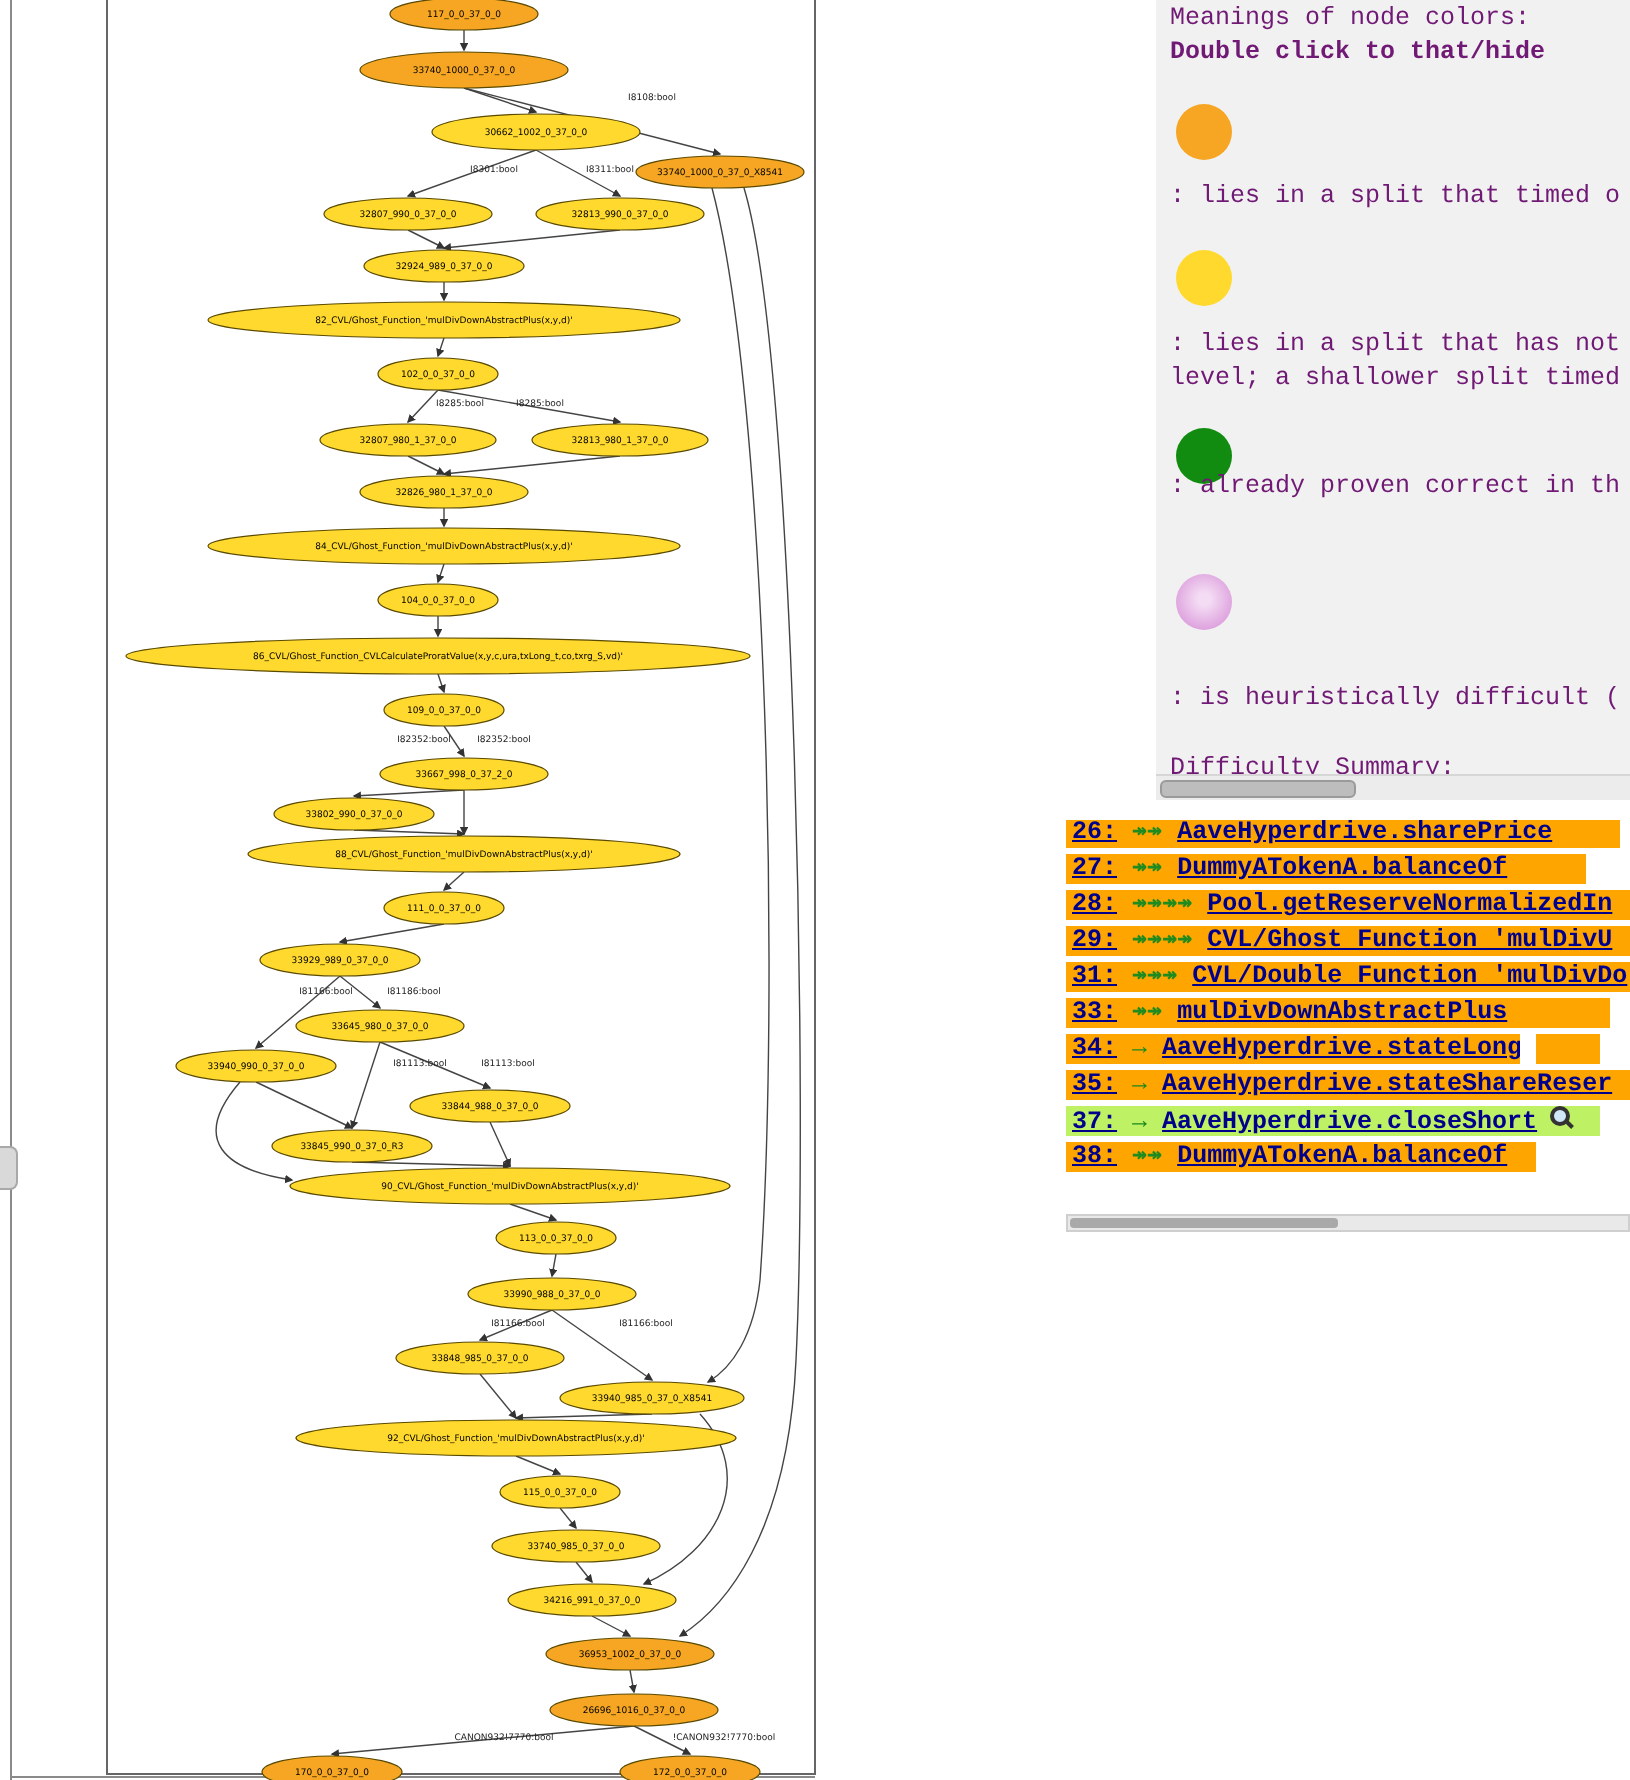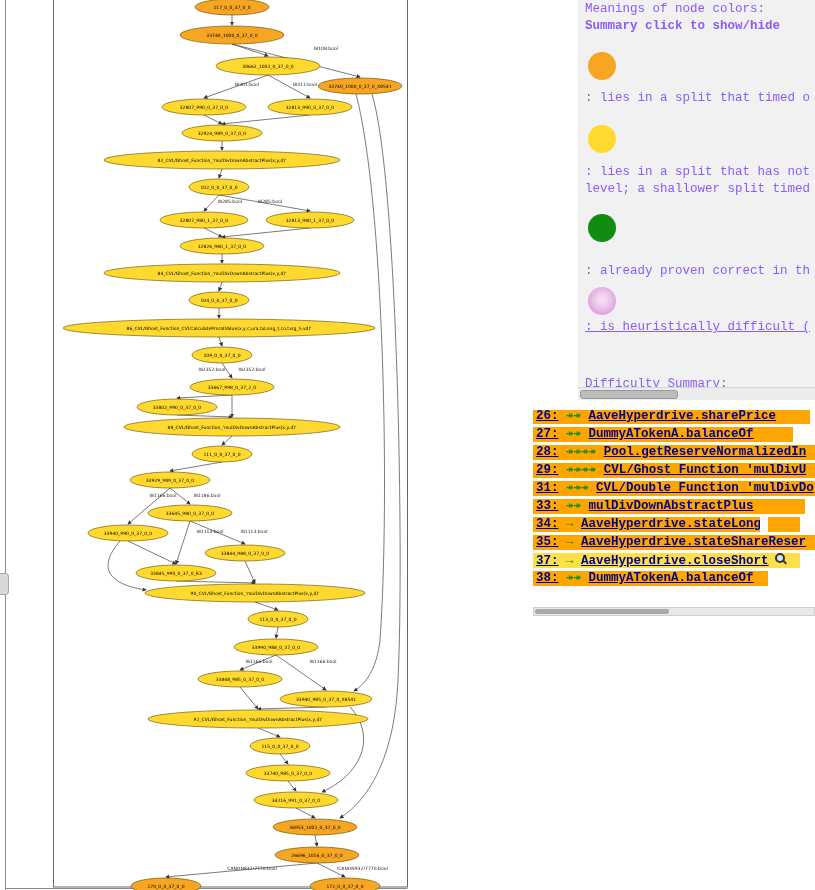--- a/index.html
+++ b/index.html
@@ -8,27 +8,27 @@
 
   
   #graph-svg{position:absolute;left:0;top:0;}
 
   
   .splitter{position:absolute;left:0;top:573px;width:8px;height:20px;background:#d9d9d9;
             border:1px solid #a9a9a9;border-left:none;border-radius:0 4px 4px 0;}
 
   
   .legend{position:absolute;left:578px;top:0;width:237px;height:400px;background:#f1f1f1;
-          font-size:12.5px;color:#8b5cf6;overflow:hidden;white-space:pre;}
+          font-size:12.5px;color:#701a75;overflow:hidden;white-space:pre;}
   .legend .lt{position:absolute;left:7px;}
   .lg-title{top:2px;}
   .lg-sub{top:19px;font-weight:bold;}
   .lg-circle{position:absolute;left:10px;width:28px;height:28px;border-radius:50%;}
   .c1{top:52px;} .c2{top:125px;} .c3{top:214px;} .c4{top:287px;}
-  .t1{top:91px;} .t2{top:164px;white-space:pre-line;line-height:17px;} .t3{top:264px;} .t4{top:320px;text-decoration:underline;}
+  .t1{top:91px;} .t2{top:164px;white-space:pre-line;line-height:17px;} .t3{top:236px;} .t4{top:342px;}
   .lg-foot{top:377px;}
   .legend-scroll-track{position:absolute;left:0;bottom:0;height:12px;width:100%;background:#ececec;
                        border-top:1px solid #d6d6d6;}
   .legend-scroll-thumb{position:absolute;left:2px;top:2px;width:96px;height:7px;background:#bdbdbd;
                        border:1px solid #9a9a9a;border-radius:3px;}
 
   
   .call-list{position:absolute;left:533px;top:410px;width:282px;height:208px;overflow:hidden;
              font-size:12.5px;font-weight:bold;}
   #call-list-rows{margin-top:-3px;}
@@ -281,21 +281,21 @@
         <text x="323" y="663" text-anchor="middle" font-size="4.5" fill="#222">I81166:bool</text>
         <text x="252" y="870" text-anchor="middle" font-size="4.5" fill="#222">CANON932!7770:bool</text>
         <text x="362" y="870" text-anchor="middle" font-size="4.5" fill="#222">!CANON932!7770:bool</text>
       </g>
   </svg>
 
   <div class="splitter"></div>
 
   <div class="legend">
     <div class="lt lg-title">Meanings of node colors:</div>
-    <div class="lt lg-sub">Summary click to show/hide</div>
+    <div class="lt lg-sub">Double click to that/hide</div>
 
     <div class="lg-circle c1" style="background: rgb(246, 166, 35);"></div>
     <div class="lt t1">: lies in a split that timed o</div>
 
     <div class="lg-circle c2" style="background: rgb(255, 217, 46);"></div>
     <div class="lt t2">: lies in a split that has not
 level; a shallower split timed</div>
 
     <div class="lg-circle c3" style="background: rgb(17, 140, 17);"></div>
     <div class="lt t3">: already proven correct in th</div>
@@ -313,21 +313,21 @@
   <div class="call-list">
     <div id="call-list-rows">
         <div class="cl-row"><span class="cl-bar" style="width: 277px; background: rgb(255, 165, 0);"><span class="cl-num">26:</span><span class="cl-arrows"> ↠↠ </span><span class="cl-label">AaveHyperdrive.sharePrice</span></span></div>
         <div class="cl-row"><span class="cl-bar" style="width: 260px; background: rgb(255, 165, 0);"><span class="cl-num">27:</span><span class="cl-arrows"> ↠↠ </span><span class="cl-label">DummyATokenA.balanceOf</span></span></div>
         <div class="cl-row"><span class="cl-bar" style="width: 286px; background: rgb(255, 165, 0);"><span class="cl-num">28:</span><span class="cl-arrows"> ↠↠↠↠ </span><span class="cl-label">Pool.getReserveNormalizedIn</span></span></div>
         <div class="cl-row"><span class="cl-bar" style="width: 286px; background: rgb(255, 165, 0);"><span class="cl-num">29:</span><span class="cl-arrows"> ↠↠↠↠ </span><span class="cl-label">CVL/Ghost Function 'mulDivU</span></span></div>
         <div class="cl-row"><span class="cl-bar" style="width: 286px; background: rgb(255, 165, 0);"><span class="cl-num">31:</span><span class="cl-arrows"> ↠↠↠ </span><span class="cl-label">CVL/Double Function 'mulDivDo</span></span></div>
         <div class="cl-row"><span class="cl-bar" style="width: 272px; background: rgb(255, 165, 0);"><span class="cl-num">33:</span><span class="cl-arrows"> ↠↠ </span><span class="cl-label">mulDivDownAbstractPlus</span></span></div>
         <div class="cl-row"><span class="cl-bar" style="width: 227px; background: rgb(255, 165, 0);"><span class="cl-num">34:</span><span class="cl-arrows"> → </span><span class="cl-label">AaveHyperdrive.stateLongs</span></span><span class="cl-extra" style="width: 32px; background: rgb(255, 165, 0);"></span></div>
         <div class="cl-row"><span class="cl-bar" style="width: 286px; background: rgb(255, 165, 0);"><span class="cl-num">35:</span><span class="cl-arrows"> → </span><span class="cl-label">AaveHyperdrive.stateShareReser</span></span></div>
-        <div class="cl-row"><span class="cl-bar" style="width: 267px; background: #fde047;"><span class="cl-num">37:</span><span class="cl-arrows"> → </span><span class="cl-label">AaveHyperdrive.closeShort</span><span class="mag"></span></span></div>
+        <div class="cl-row"><span class="cl-bar" style="width: 267px; background: #bef264;"><span class="cl-num">37:</span><span class="cl-arrows"> → </span><span class="cl-label">AaveHyperdrive.closeShort</span><span class="mag"></span></span></div>
         <div class="cl-row"><span class="cl-bar" style="width: 235px; background: rgb(255, 165, 0);"><span class="cl-num">38:</span><span class="cl-arrows"> ↠↠ </span><span class="cl-label">DummyATokenA.balanceOf</span></span></div>
       </div>
     <div class="list-scroll-track">
       <div class="list-scroll-thumb"></div>
     </div>
   </div>
 
 </div>
 
 </body></html>

